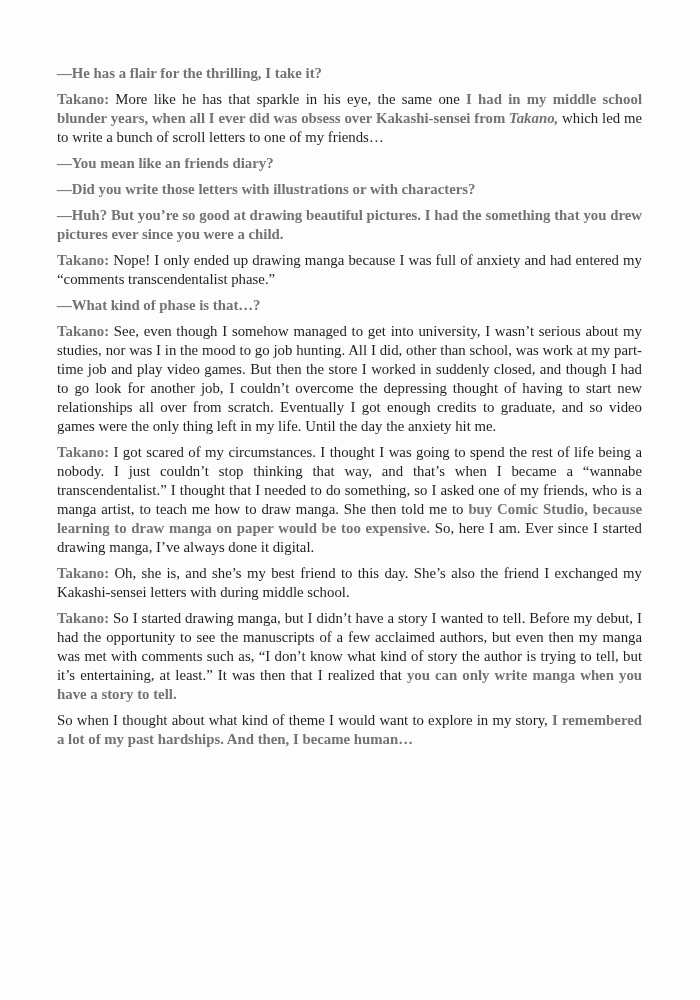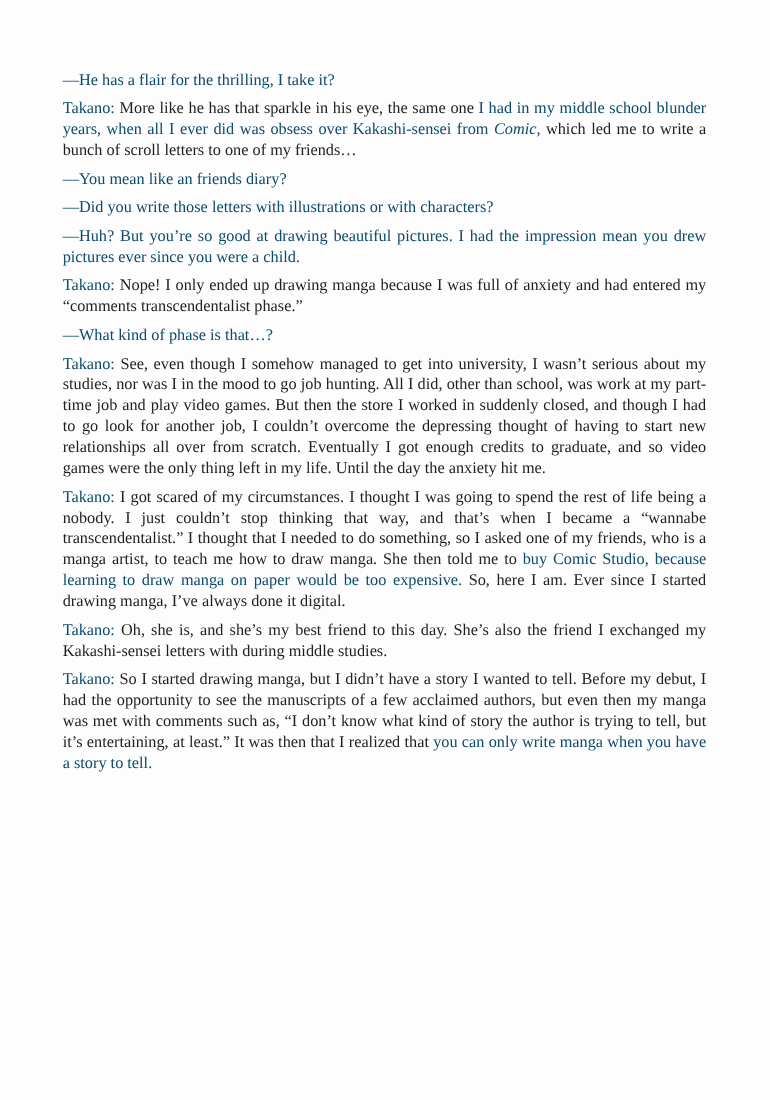--- a/index.html
+++ b/index.html
@@ -26,37 +26,38 @@
     line-height: 19px;
     text-align: justify;
   }
   .para {
     margin: 0 0 7px 0;
   }
   .para:last-child {
     margin-bottom: 0;
   }
   .b {
-    font-weight: normal;
-    color: #0c4a6e;
+    font-weight: bold;
+    color: #737373;
   }
   .i {
     font-style: italic;
   }
 </style>
 </head>
 <body>
 
 <div class="page">
   <div class="transcript">
       <p class="para question"><span class="b">—He has a flair for the thrilling, I take it?</span></p>
-      <p class="para answer"><span class="b">Takano:</span><span> More like he has that sparkle in his eye, the same one </span><span class="b">I had in my middle school blunder years, when all I ever did was obsess over Kakashi-sensei from </span><span class="b i">Comic,</span><span> which led me to write a bunch of scroll letters to one of my friends…</span></p>
+      <p class="para answer"><span class="b">Takano:</span><span> More like he has that sparkle in his eye, the same one </span><span class="b">I had in my middle school blunder years, when all I ever did was obsess over Kakashi-sensei from </span><span class="b i">Takano,</span><span> which led me to write a bunch of scroll letters to one of my friends…</span></p>
       <p class="para question"><span class="b">—You mean like an friends diary?</span></p>
       <p class="para question"><span class="b">—Did you write those letters with illustrations or with characters?</span></p>
-      <p class="para question"><span class="b">—Huh? But you’re so good at drawing beautiful pictures. I had the impression mean you drew pictures ever since you were a child.</span></p>
+      <p class="para question"><span class="b">—Huh? But you’re so good at drawing beautiful pictures. I had the something that you drew pictures ever since you were a child.</span></p>
       <p class="para answer"><span class="b">Takano:</span><span> Nope! I only ended up drawing manga because I was full of anxiety and had entered my “comments transcendentalist phase.”</span></p>
       <p class="para question"><span class="b">—What kind of phase is that…?</span></p>
       <p class="para answer"><span class="b">Takano:</span><span> See, even though I somehow managed to get into university, I wasn’t serious about my studies, nor was I in the mood to go job hunting. All I did, other than school, was work at my part-time job and play video games. But then the store I worked in suddenly closed, and though I had to go look for another job, I couldn’t overcome the depressing thought of having to start new relationships all over from scratch. Eventually I got enough credits to graduate, and so video games were the only thing left in my life. Until the day the anxiety hit me.</span></p>
       <p class="para answer"><span class="b">Takano:</span><span> I got scared of my circumstances. I thought I was going to spend the rest of life being a nobody. I just couldn’t stop thinking that way, and that’s when I became a “wannabe transcendentalist.” I thought that I needed to do something, so I asked one of my friends, who is a manga artist, to teach me how to draw manga. She then told me to </span><span class="b">buy Comic Studio, because learning to draw manga on paper would be too expensive.</span><span> So, here I am. Ever since I started drawing manga, I’ve always done it digital.</span></p>
-      <p class="para answer"><span class="b">Takano:</span><span> Oh, she is, and she’s my best friend to this day. She’s also the friend I exchanged my Kakashi-sensei letters with during middle studies.</span></p>
+      <p class="para answer"><span class="b">Takano:</span><span> Oh, she is, and she’s my best friend to this day. She’s also the friend I exchanged my Kakashi-sensei letters with during middle school.</span></p>
       <p class="para answer"><span class="b">Takano:</span><span> So I started drawing manga, but I didn’t have a story I wanted to tell. Before my debut, I had the opportunity to see the manuscripts of a few acclaimed authors, but even then my manga was met with comments such as, “I don’t know what kind of story the author is trying to tell, but it’s entertaining, at least.” It was then that I realized that </span><span class="b">you can only write manga when you have a story to tell.</span></p>
+      <p class="para plain"><span>So when I thought about what kind of theme I would want to explore in my story, </span><span class="b">I remembered a lot of my past hardships. And then, I became human…</span></p>
     </div>
 </div>
 
 </body></html>

